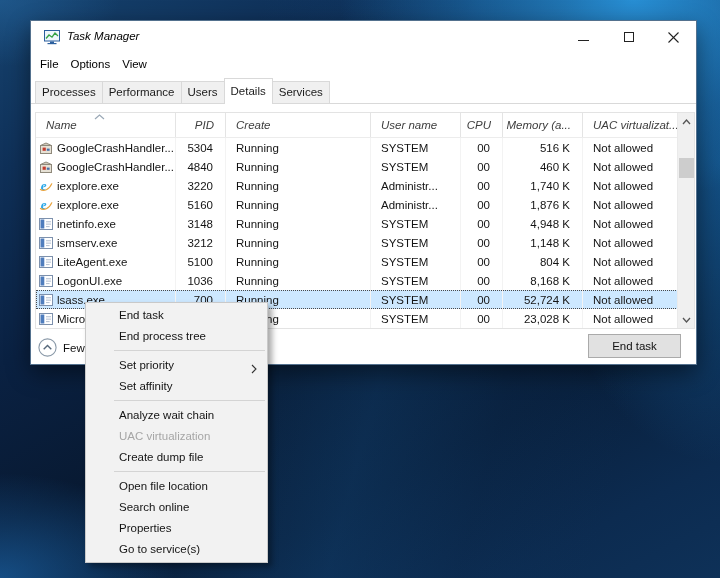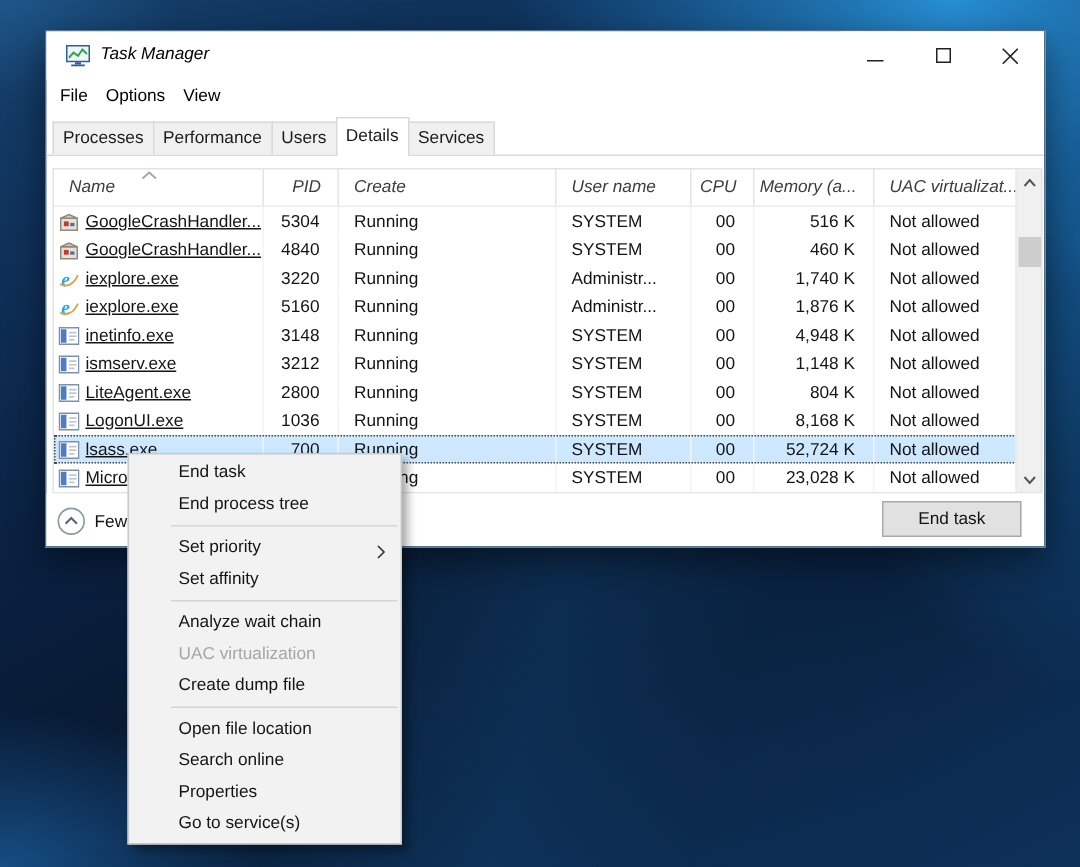--- a/index.html
+++ b/index.html
@@ -49,21 +49,21 @@
   .hcell.r { justify-content:flex-end; padding-left:0; padding-right:11px; }
   .sort-arrow { position:absolute; left:58px; top:1px; }
 
   .lv-rows { position:relative; }
   .lrow { display:flex; height:19px; background:#fff; }
   .lrow.selected { background:#cde8ff; outline:1px dotted #4a4a4a; outline-offset:-1px; }
   .cell { height:100%; display:flex; align-items:center; padding-left:10px;
           border-right:1px solid #f3f3f3; font-size:11.5px; color:#141414;
           overflow:hidden; white-space:nowrap; }
   .cell.r { justify-content:flex-end; padding-left:0; padding-right:12px; }
-  .cell.namec { padding-left:3px;text-decoration:underline; }
+  .cell.namec { padding-left:3px; }
   .picon { width:14px; height:14px; margin-right:4px; flex:0 0 14px; display:flex; align-items:center; }
 
   .sb { position:absolute; top:0; right:0; width:17px; height:215px; background:#f0f0f0; border-left:1px solid #eaeaea; }
   .sb-btn { position:absolute; left:0; width:16px; height:17px; display:flex; align-items:center; justify-content:center; background:#f0f0f0; }
   .sb-up { top:0; } .sb-down { bottom:0; }
   .sb-thumb { position:absolute; left:1px; top:45px; width:15px; height:20px; background:#cdcdcd; }
 
   
   .footer { position:absolute; left:0; right:0; bottom:0; height:35px; background:#fff; }
   .fewer { position:absolute; left:7px; top:9px; display:flex; align-items:center; }
@@ -262,21 +262,21 @@
                 <svg width="14" height="14" viewBox="0 0 14 14">
                   <rect x="0.5" y="1.5" width="13" height="11" fill="#ffffff" stroke="#7d91ad"></rect>
                   <rect x="1.5" y="2.5" width="3.8" height="9" fill="#4f7dbd"></rect>
                   <rect x="7" y="4.2" width="5" height="1.1" fill="#b9c4d4"></rect>
                   <rect x="7" y="6.6" width="5" height="1.1" fill="#b9c4d4"></rect>
                   <rect x="7" y="9" width="3.6" height="1.1" fill="#b9c4d4"></rect>
                 </svg>
               </span>
               <span>LiteAgent.exe</span>
             </div>
-            <div class="cell r" style="width: 50px;">2800</div>
+            <div class="cell r" style="width: 50px;">5100</div>
             <div class="cell" style="width: 145px;">Running</div>
             <div class="cell" style="width: 90px;">SYSTEM</div>
             <div class="cell r" style="width: 42px;">00</div>
             <div class="cell r" style="width: 80px;">804 K</div>
             <div class="cell" style="width: 97px;">Not allowed</div>
           </div>
           <div class="lrow">
             <div class="cell namec" style="width: 140px;">
               <span class="picon">
                 <svg width="14" height="14" viewBox="0 0 14 14">

